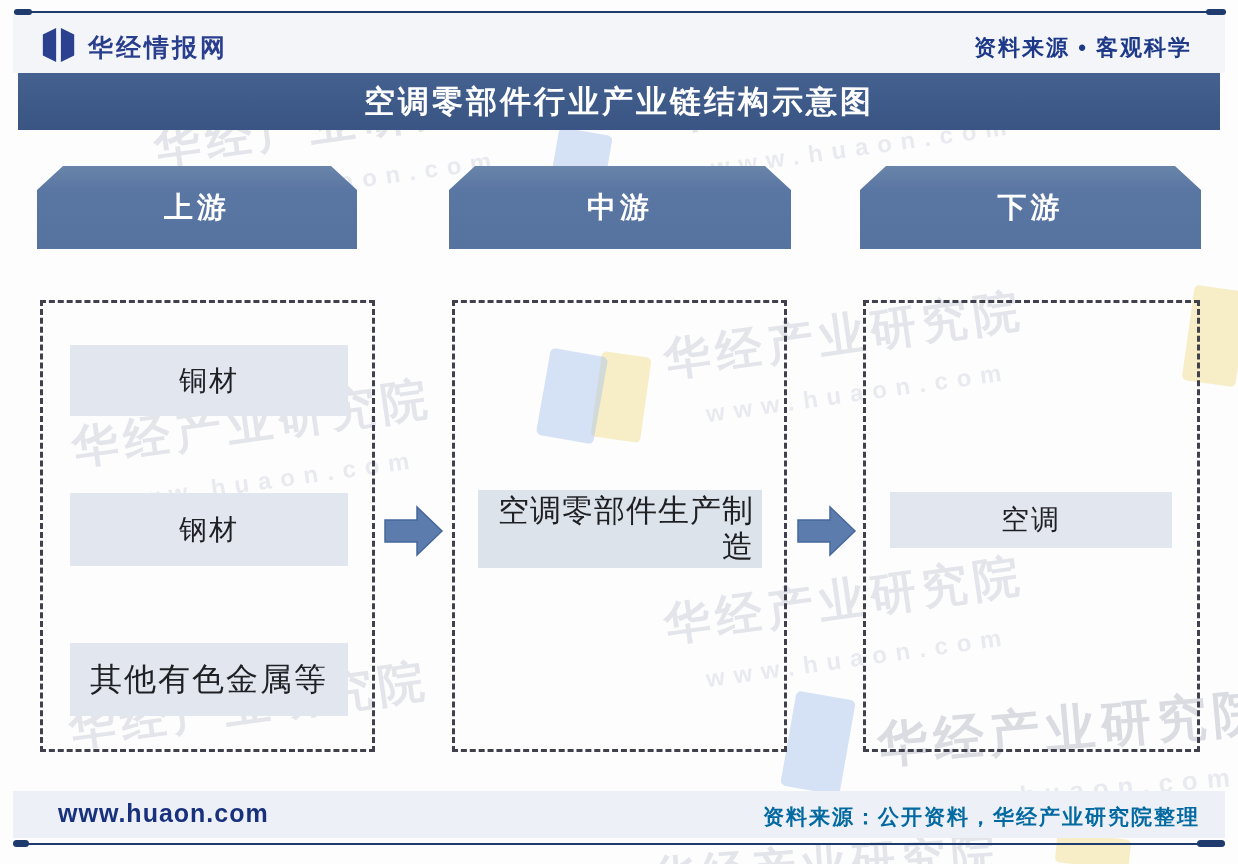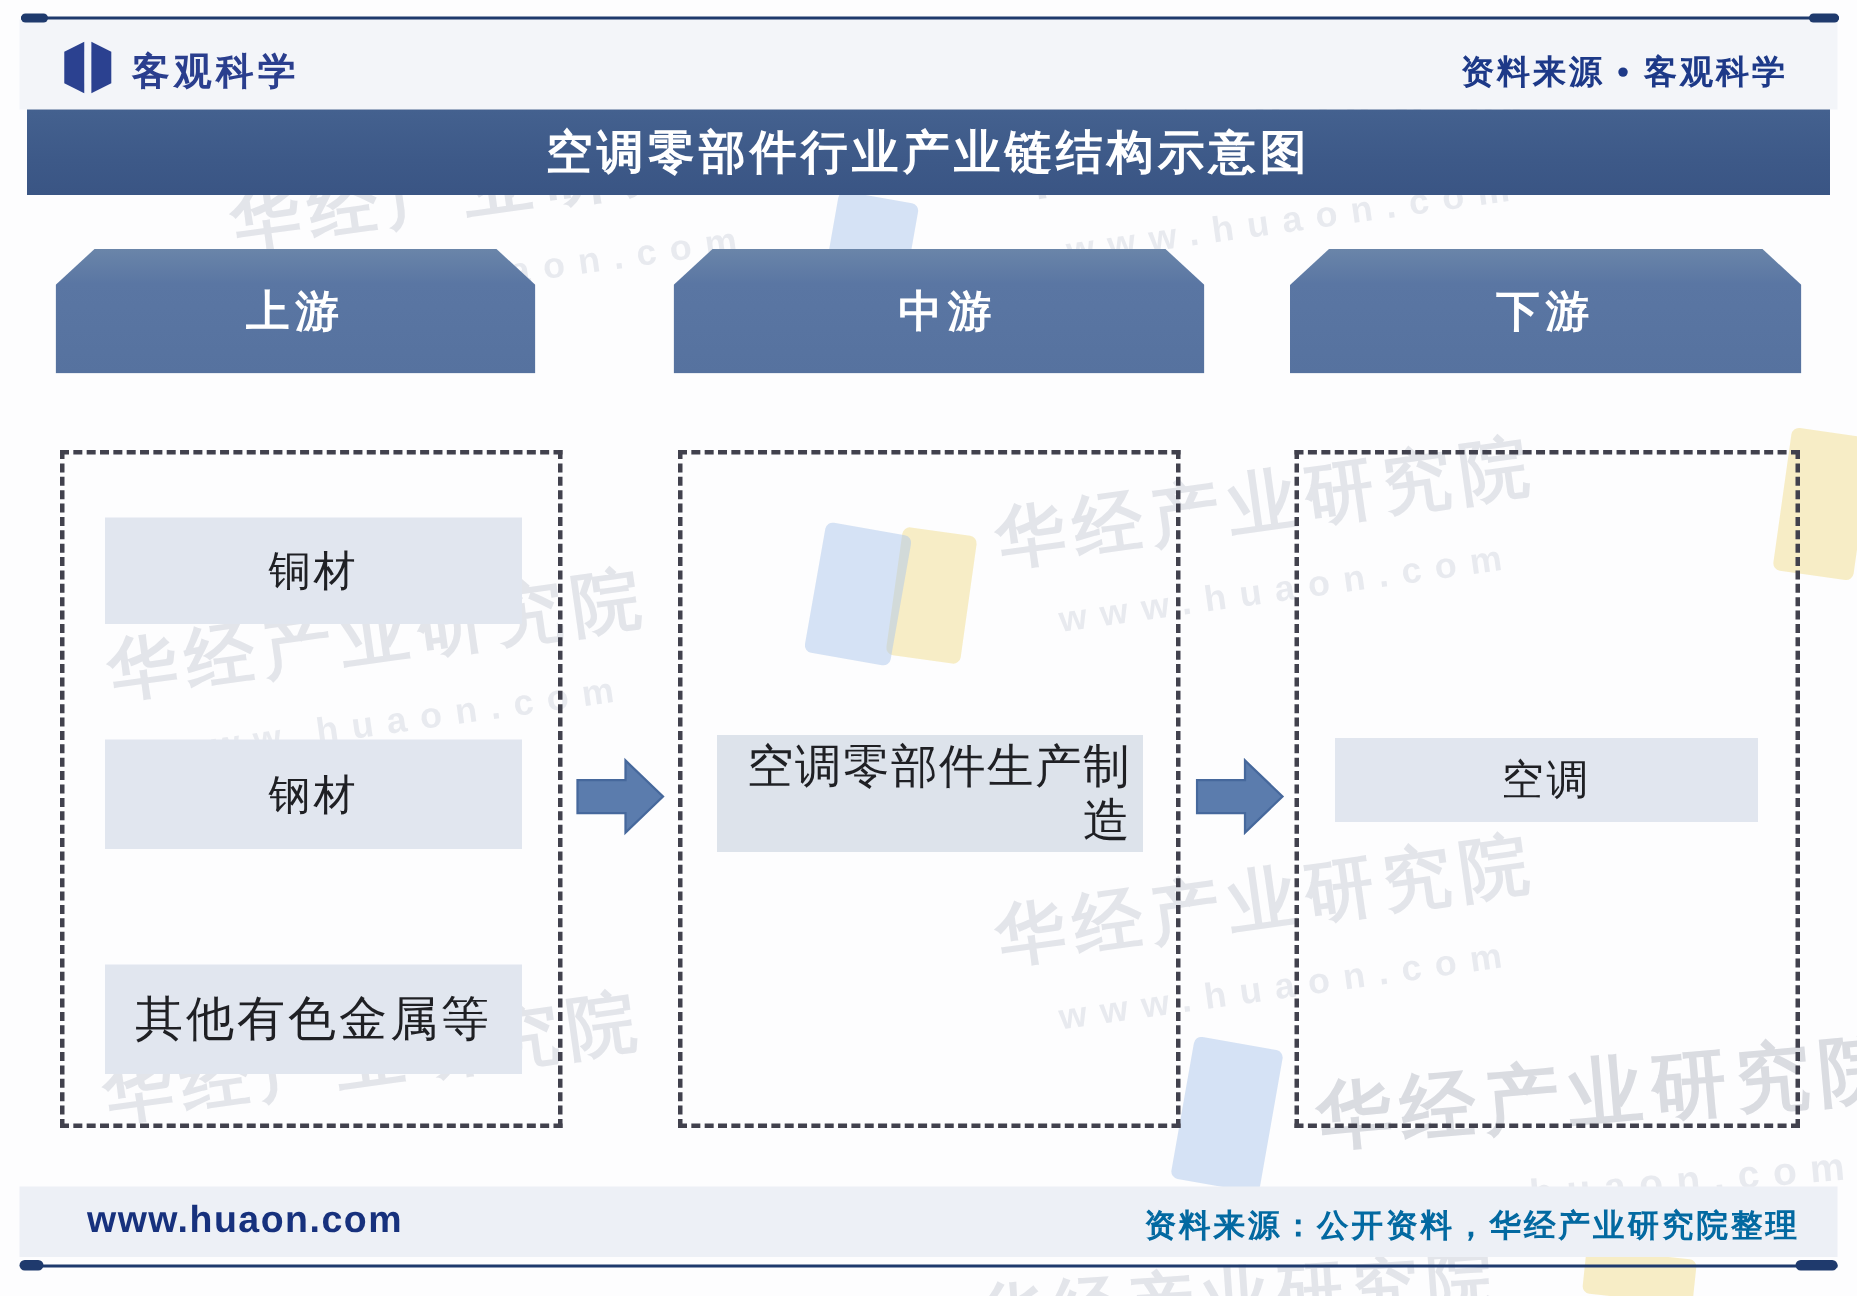--- a/index.html
+++ b/index.html
@@ -29,21 +29,21 @@
 
   
   .col-header{
     height:83px;z-index:5;top:166px;
     background:linear-gradient(180deg,#6a85a9 0%,#5a76a3 28%,#56729f 100%);
     clip-path:polygon(26px 0,calc(100% - 26px) 0,100% 24px,100% 100%,0 100%,0 24px);
     color:#ffffff;font-size:29px;font-weight:bold;letter-spacing:4px;
     display:flex;align-items:center;justify-content:center;
   }
   .hdr-up{left:37px;width:320px;}
-  .hdr-mid{left:449px;width:342px;padding-left:12px;}
+  .hdr-mid{left:449px;width:342px;}
   .hdr-down{left:860px;width:341px;text-align:center;}
 
   
   .dashed-box{
     top:300px;height:452px;z-index:3;
     border:3px dashed #41414d;background:transparent;box-sizing:border-box;
   }
   .dash-up{left:40px;width:335px;}
   .dash-mid{left:452px;width:335px;}
   .dash-down{left:863px;width:337px;}
@@ -127,21 +127,21 @@
 
 <div class="abs rule" style="left:14px;top:11px;width:1212px;"></div>
 <div class="abs rule-cap" style="left:14px;top:9px;width:18px;height:6px;"></div>
 <div class="abs rule-cap" style="left:1206px;top:9px;width:20px;height:6px;"></div>
 
 <div class="abs brand-band"></div>
 <svg class="abs" style="left:40px;top:25px;z-index:7;" width="38" height="40" viewBox="0 0 40 40">
   <polygon points="3,9 17,2 17,38 3,31" fill="#2b4190"></polygon>
   <polygon points="22,2 36,9 36,31 22,38" fill="#2b4190"></polygon>
 </svg>
-<div class="abs logo-text">客观科学</div>
+<div class="abs logo-text">华经情报网</div>
 <div class="abs tagline">资料来源 • 客观科学</div>
 
 <div class="abs title-bar">
   <span>空调零部件行业产业链结构示意图</span>
 </div>
 
 <div class="abs col-header hdr-up">
     <span>上游</span>
   </div>
 <div class="abs col-header hdr-mid">

